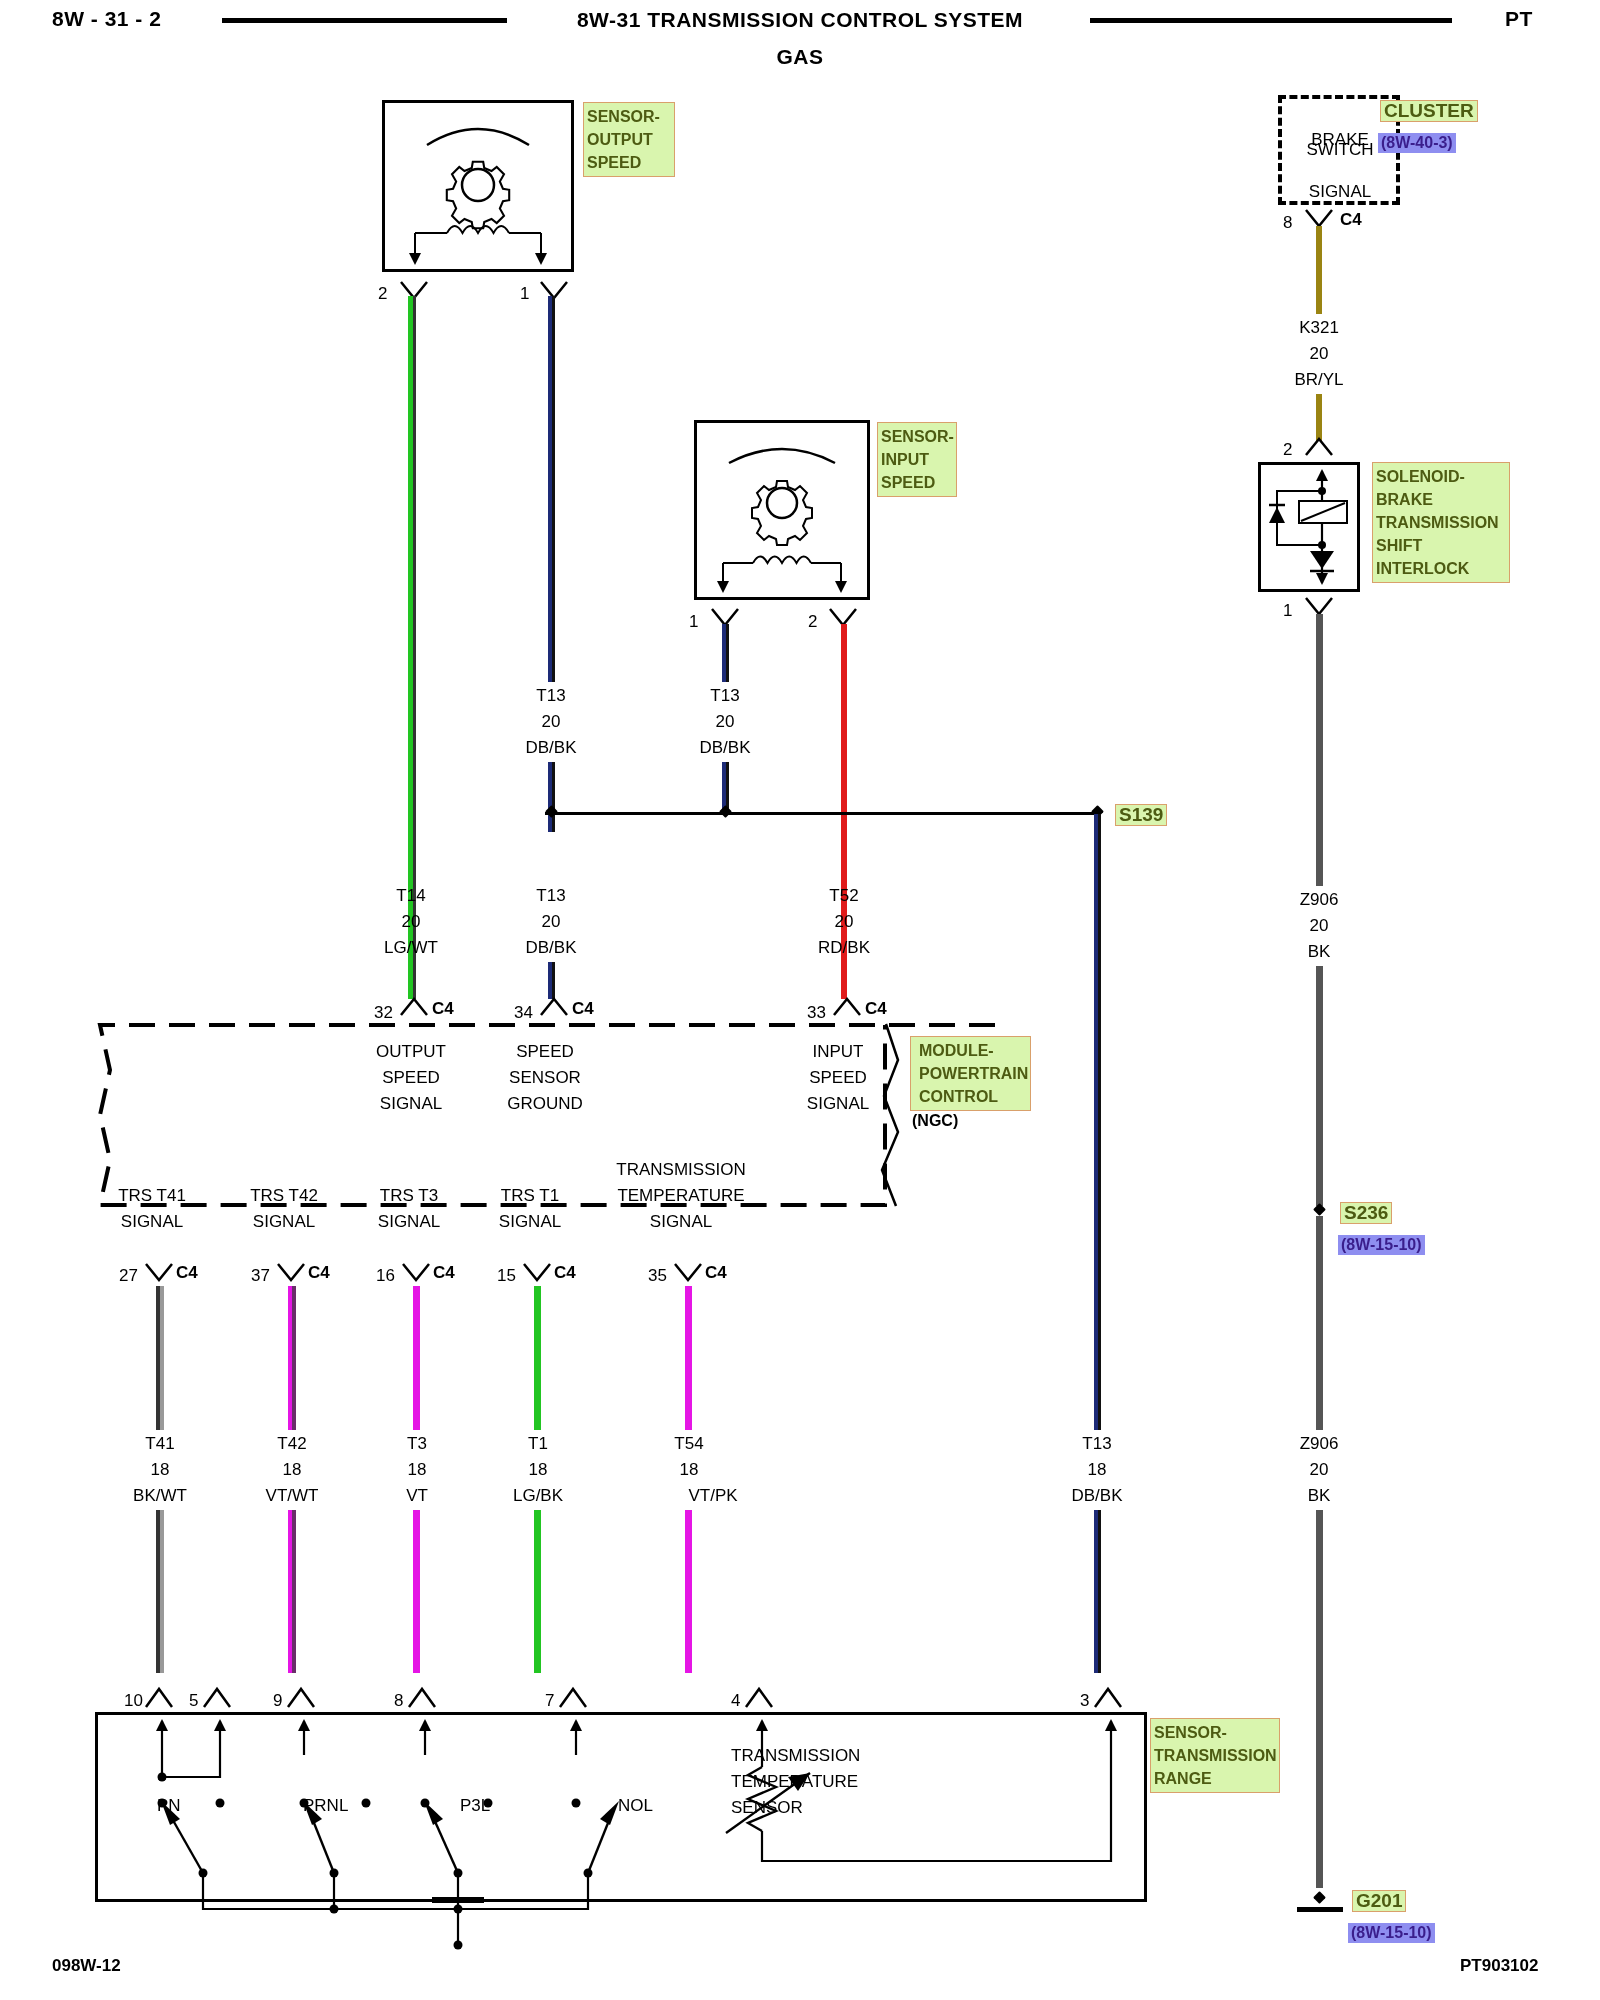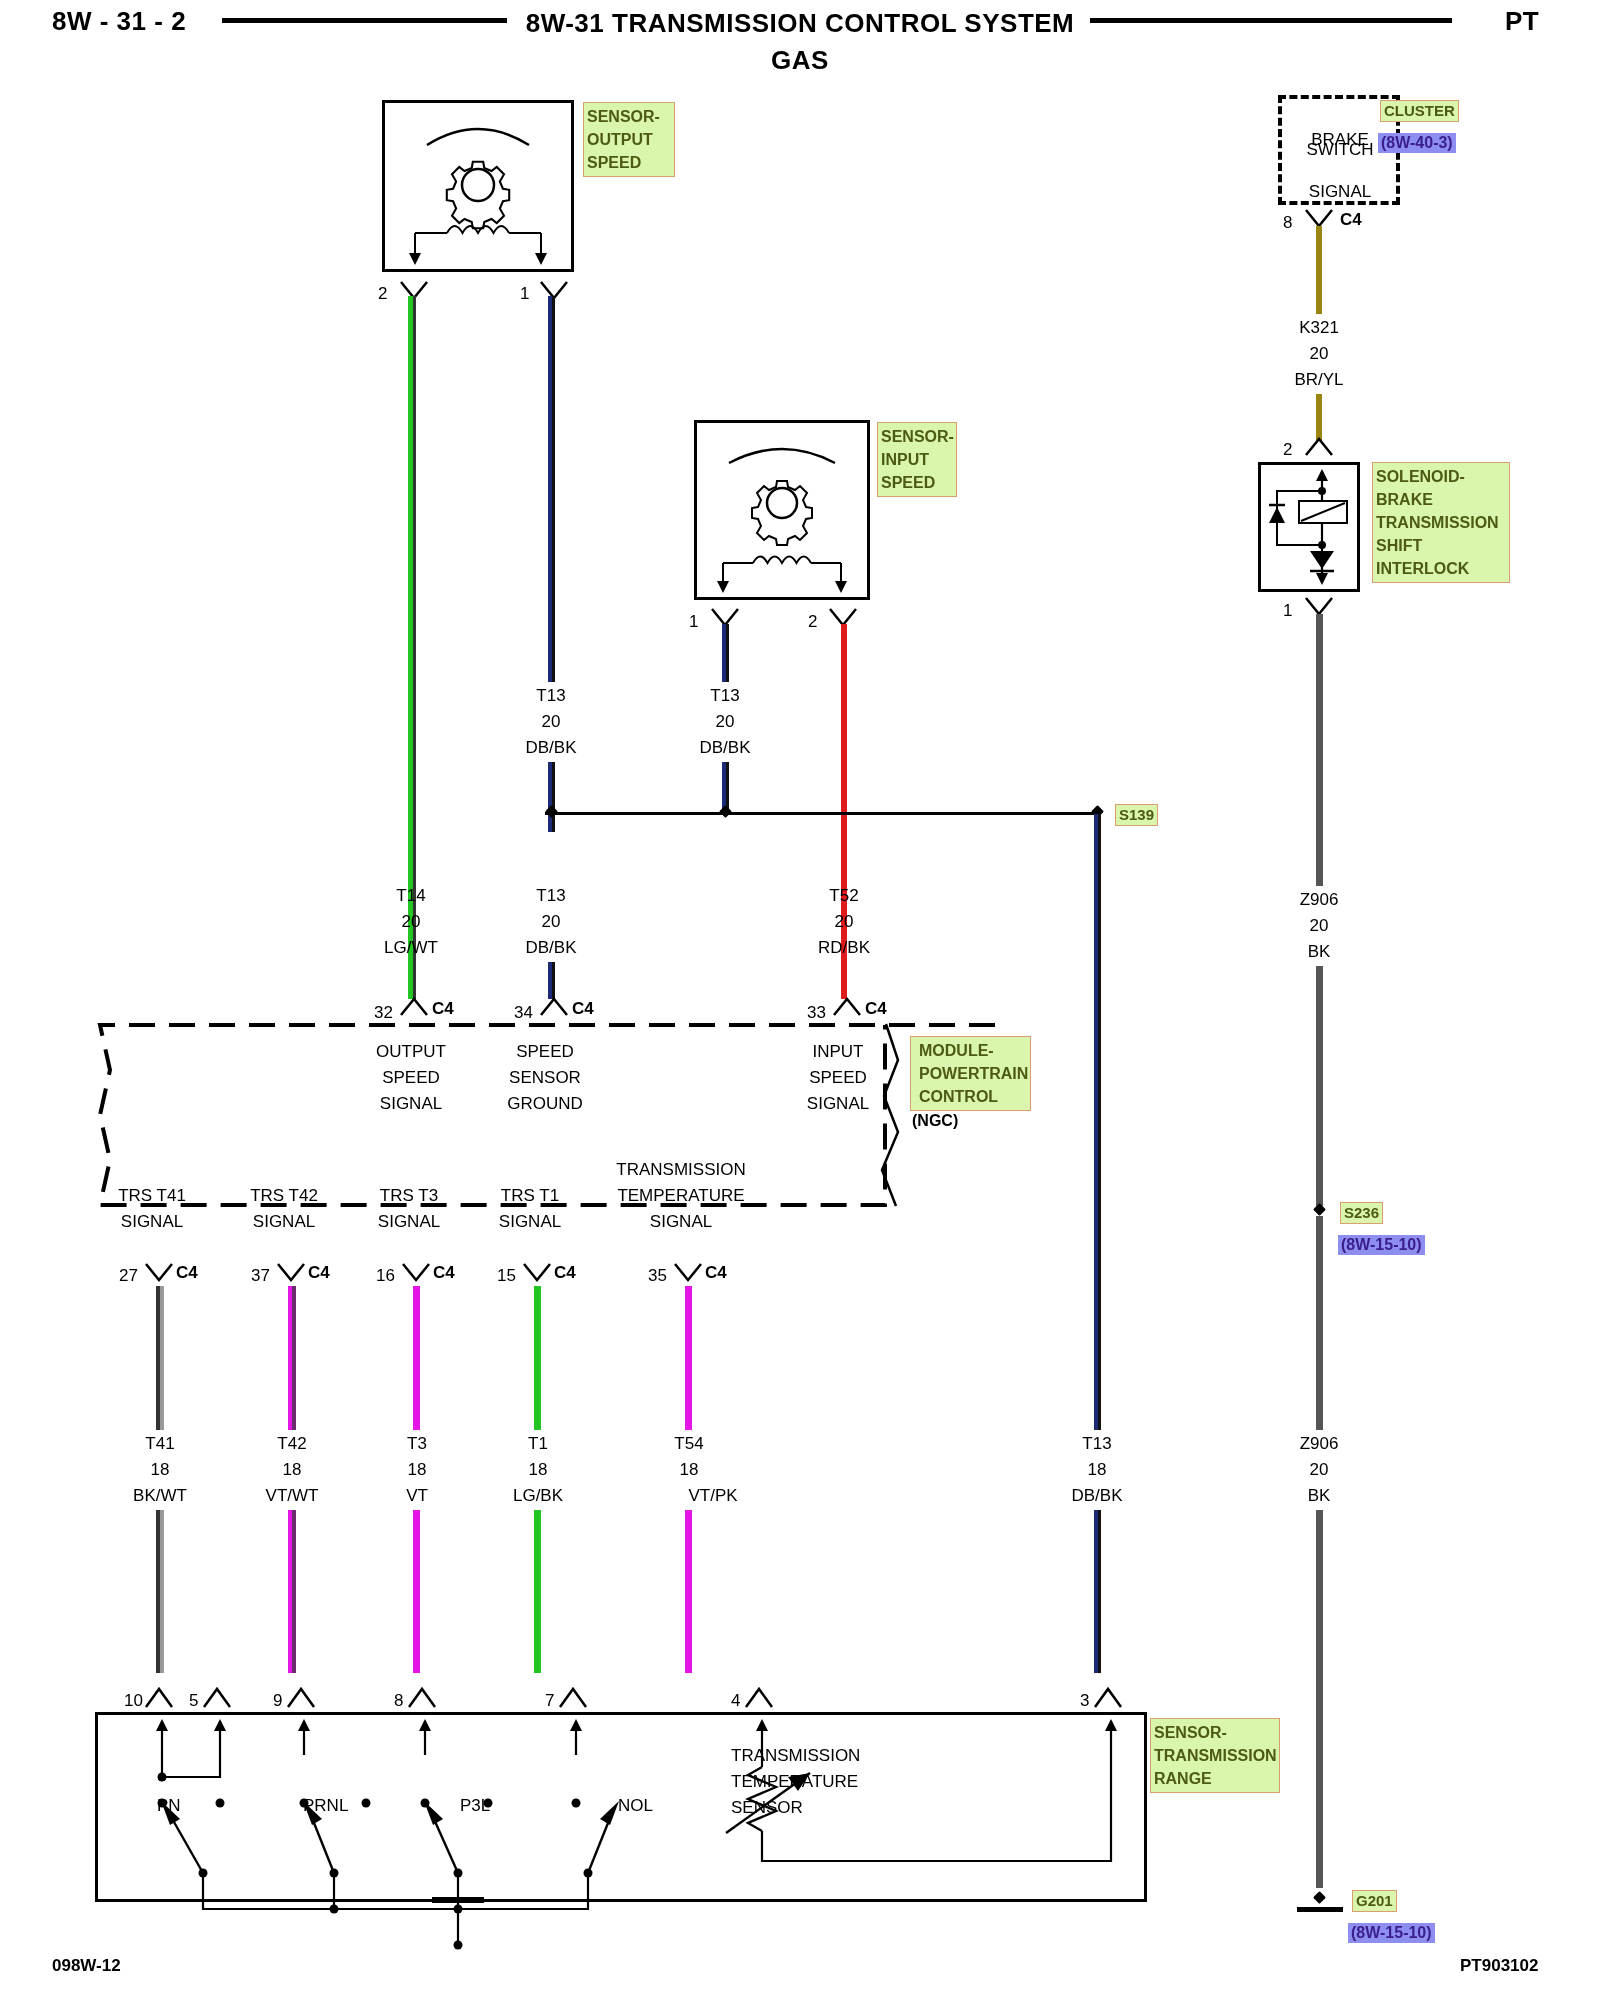--- a/index.html
+++ b/index.html
@@ -6,33 +6,33 @@
   body{width:1600px;height:2000px;position:relative;
        font-family:"Liberation Sans",sans-serif;color:#000;}
   #sheet{position:absolute;left:0;top:0;width:1600px;height:2000px;overflow:hidden;}
 
   .abs{position:absolute;}
   .t{position:absolute;white-space:nowrap;font-size:17px;line-height:1.0;}
   .tc{position:absolute;white-space:nowrap;font-size:17px;text-align:center;transform:translateX(-50%);}
   .bold{font-weight:bold;}
 
   
-  .hdr{font-weight:bold;font-size:26px;letter-spacing:.5px;text-align:center;}
+  .hdr{font-weight:bold;font-size:21px;letter-spacing:.5px;text-align:center;}
   .hrule{position:absolute;background:#000;height:5px;}
 
   
   .solidbox{position:absolute;border:3px solid #000;background:#fff;box-sizing:border-box;}
   .dashbox{position:absolute;border:4px dashed #000;background:#fff;box-sizing:border-box;}
 
   
   .cal{position:absolute;background:#d9f5ae;border:1px solid #d9a06b;
        color:#4d5b12;font-weight:bold;font-size:16px;line-height:23px;
        padding:2px 3px;}
   .calg{position:absolute;background:#d9f5ae;border:1px solid #d9a06b;
-       color:#4d5b12;font-weight:bold;font-size:15px;line-height:18px;padding:1px 3px;}
+       color:#4d5b12;font-weight:bold;font-size:19px;line-height:18px;padding:1px 3px;}
   .ref{position:absolute;background:#8e8ef0;color:#3a1e8c;font-weight:bold;
        font-size:16px;padding:1px 3px;}
   .ngc{position:absolute;font-weight:bold;font-size:16px;}
 
   
   .w{position:absolute;}
   .hline{position:absolute;background:#000;height:3px;}
 
   .dot{position:absolute;width:9px;height:9px;background:#000;
        transform:rotate(45deg) translate(-0%,0);border-radius:1px;}

